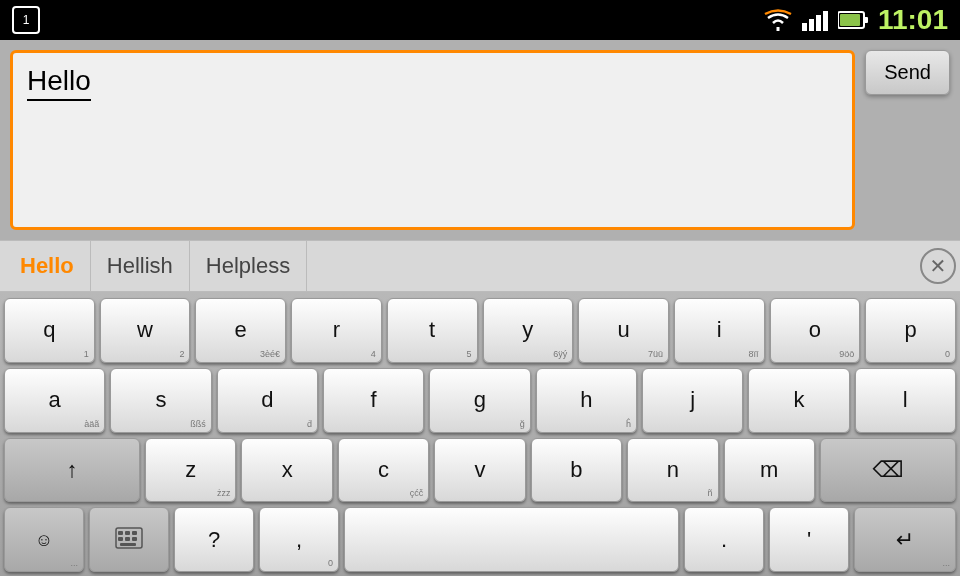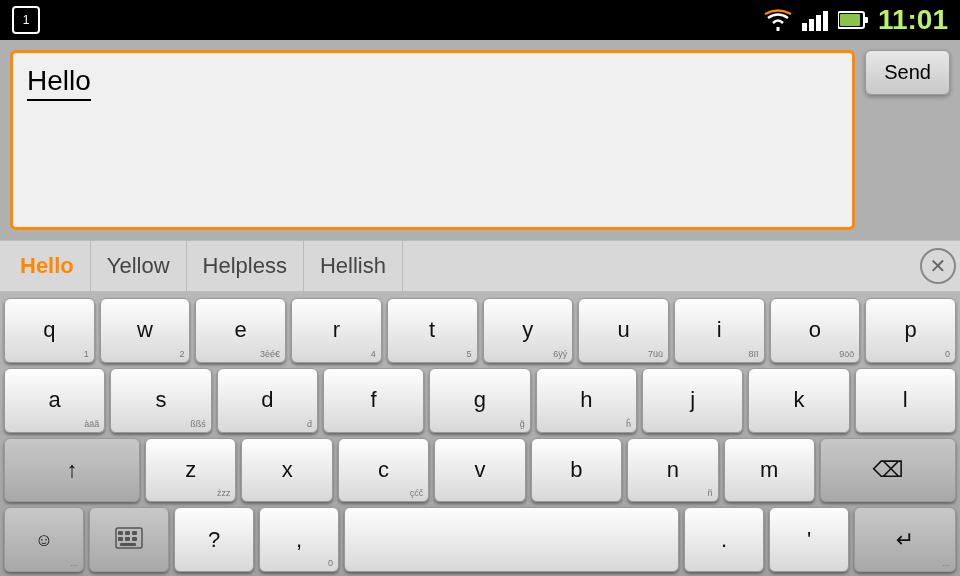--- a/index.html
+++ b/index.html
@@ -245,23 +245,22 @@
 
 <div id="input-area">
   <div id="text-input-container">
     <span id="text-input-value">Hello</span>
   </div>
   <button id="send-button">Send</button>
 </div>
 
 <div id="suggestions-bar">
   <div class="suggestion-item">Hello</div>
-  <div class="suggestion-item">Yellow</div>
+  <div class="suggestion-item">Hellish</div>
   <div class="suggestion-item">Helpless</div>
-  <div class="suggestion-item">Hellish</div>
   <div id="dismiss-suggestion">
     <span>✕</span>
   </div>
 </div>
 
 <div id="keyboard">
 
   <div class="key-row">
     <div class="key">
         <span class="key-main">q</span>

